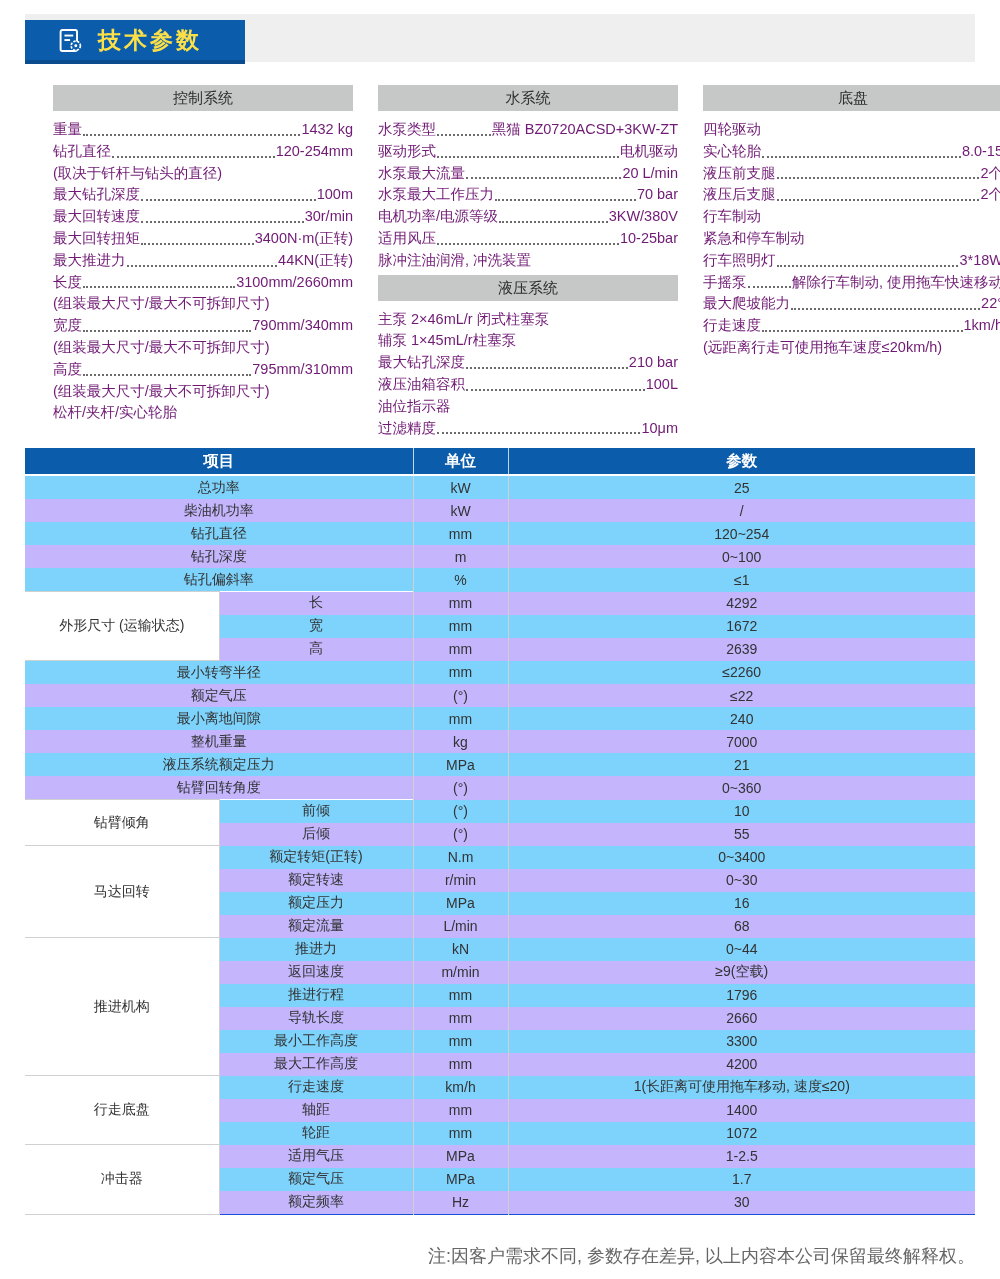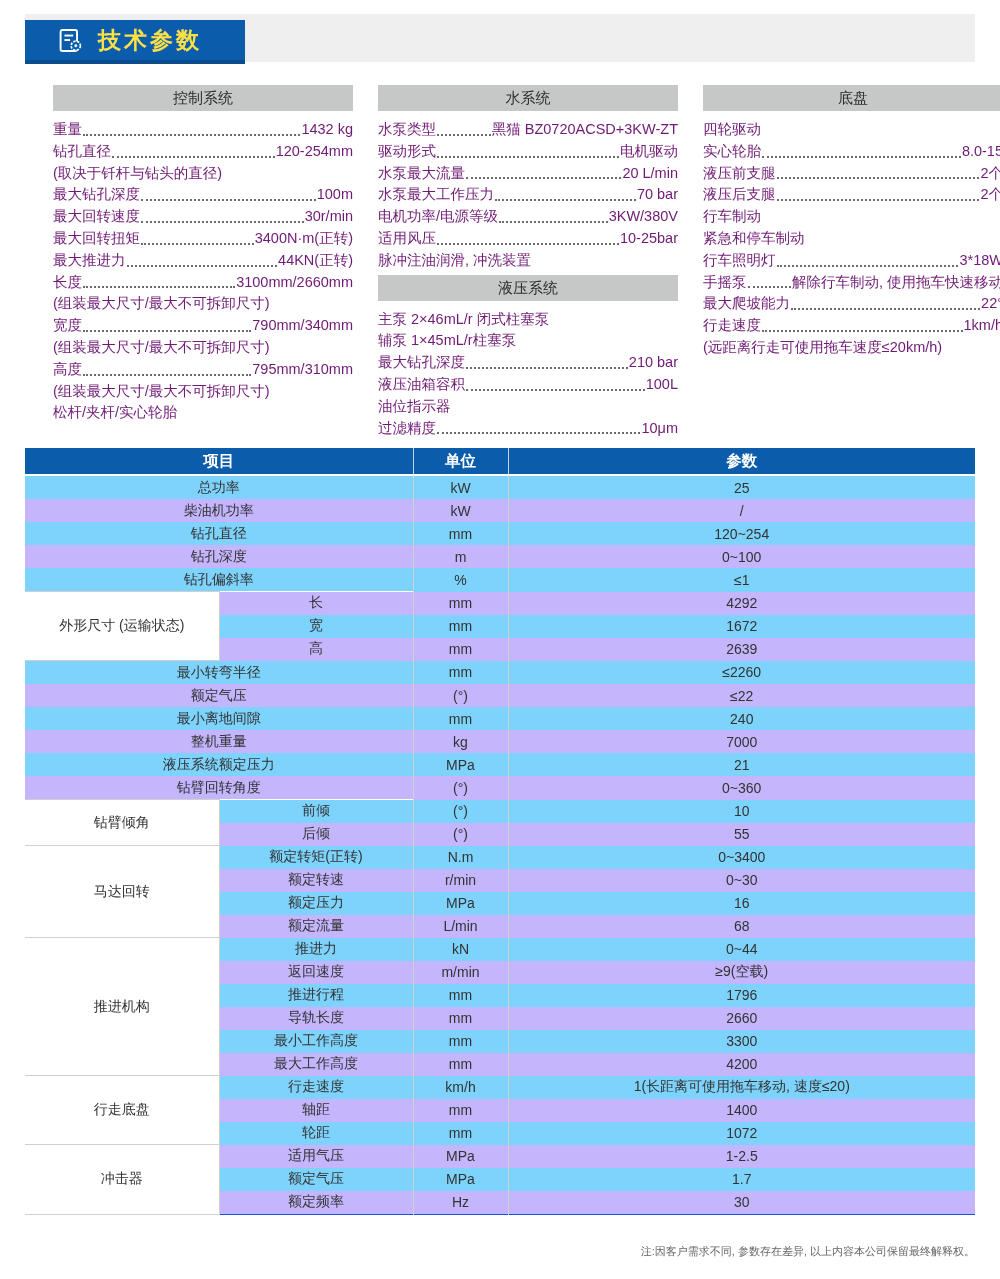--- a/index.html
+++ b/index.html
@@ -35,21 +35,21 @@
   table.spec th + th{border-left:1px solid rgba(255,255,255,0.75);}
   table.spec td{height:23px;text-align:center;font-size:14px;color:#333;
                 padding:0 4px;overflow:hidden;border-right:1px solid #cfd0d0;}
   table.spec td:last-child{border-right:none;}
   table.spec tr.odd  td.stripe{background:#7dd3fc;margin-top:28px;}
   table.spec tr.even td.stripe{background:#c4b5fd;}
   table.spec td.groupcell{background:#ffffff;border-bottom:1px solid #cfd0d0;border-top:1px solid #cfd0d0;}
   table.spec{border-bottom:1px solid #1d4ed8;}
 
   
-  .note{position:absolute;right:25px;top:1244px;font-size:11px;color:#666;text-align:right;}
+  .note{position:absolute;right:25px;top:1244px;font-size:18px;color:#666;text-align:right;}
 </style>
 </head>
 <body>
 
 <div class="page">
 
   <div class="head-strip"></div>
 
   <div class="banner">
     <span>

